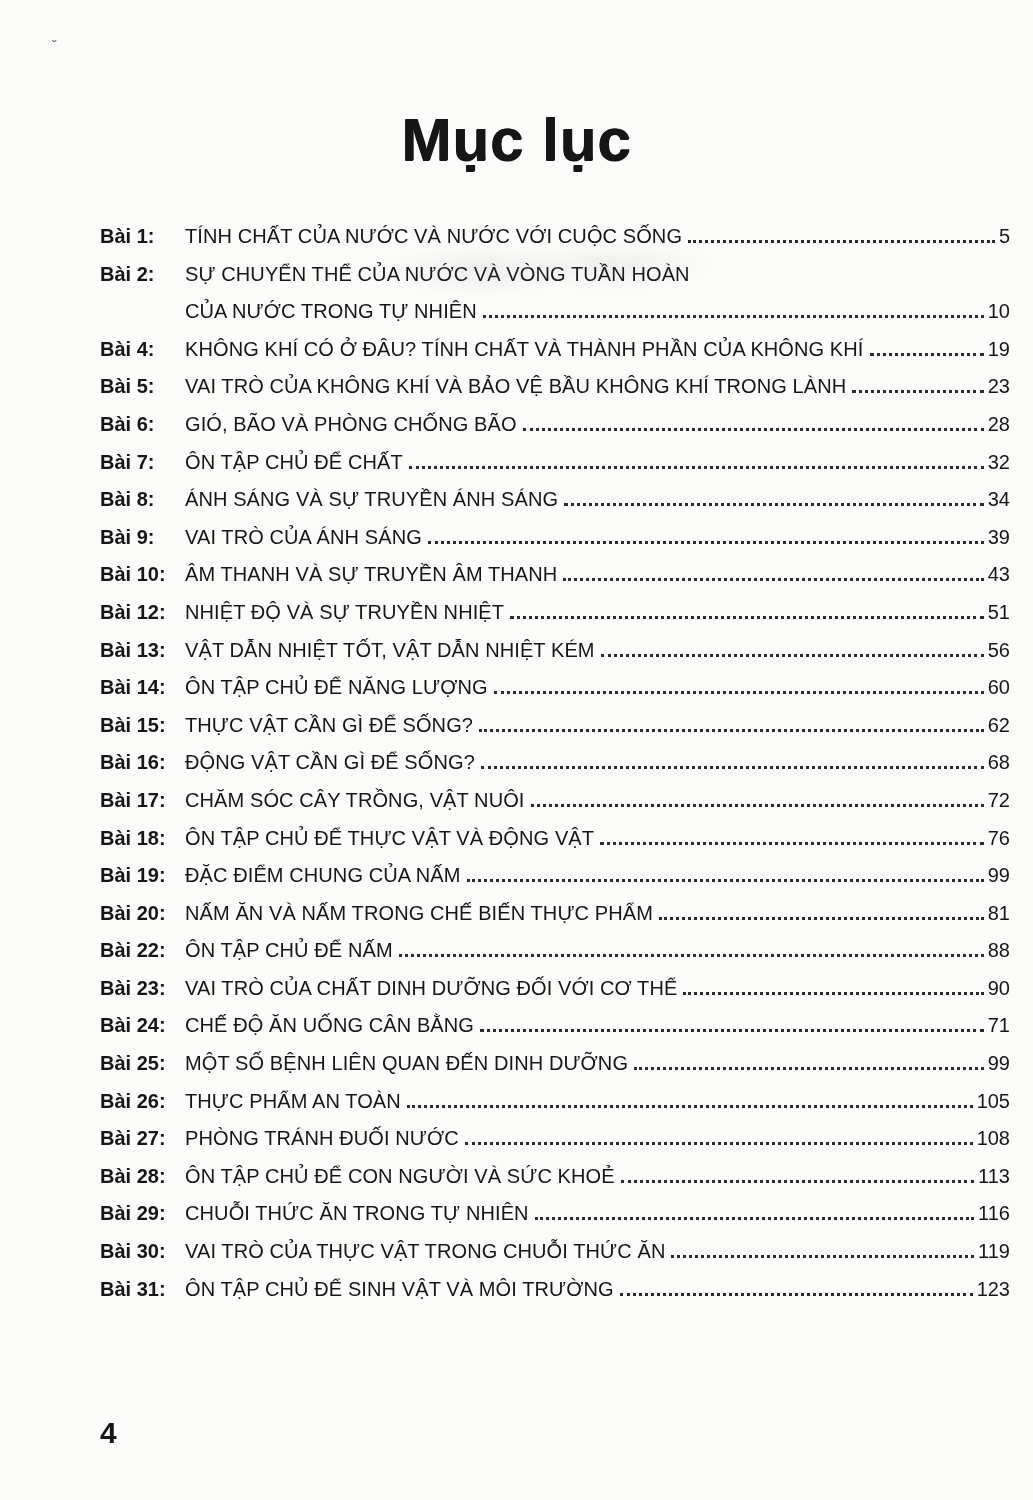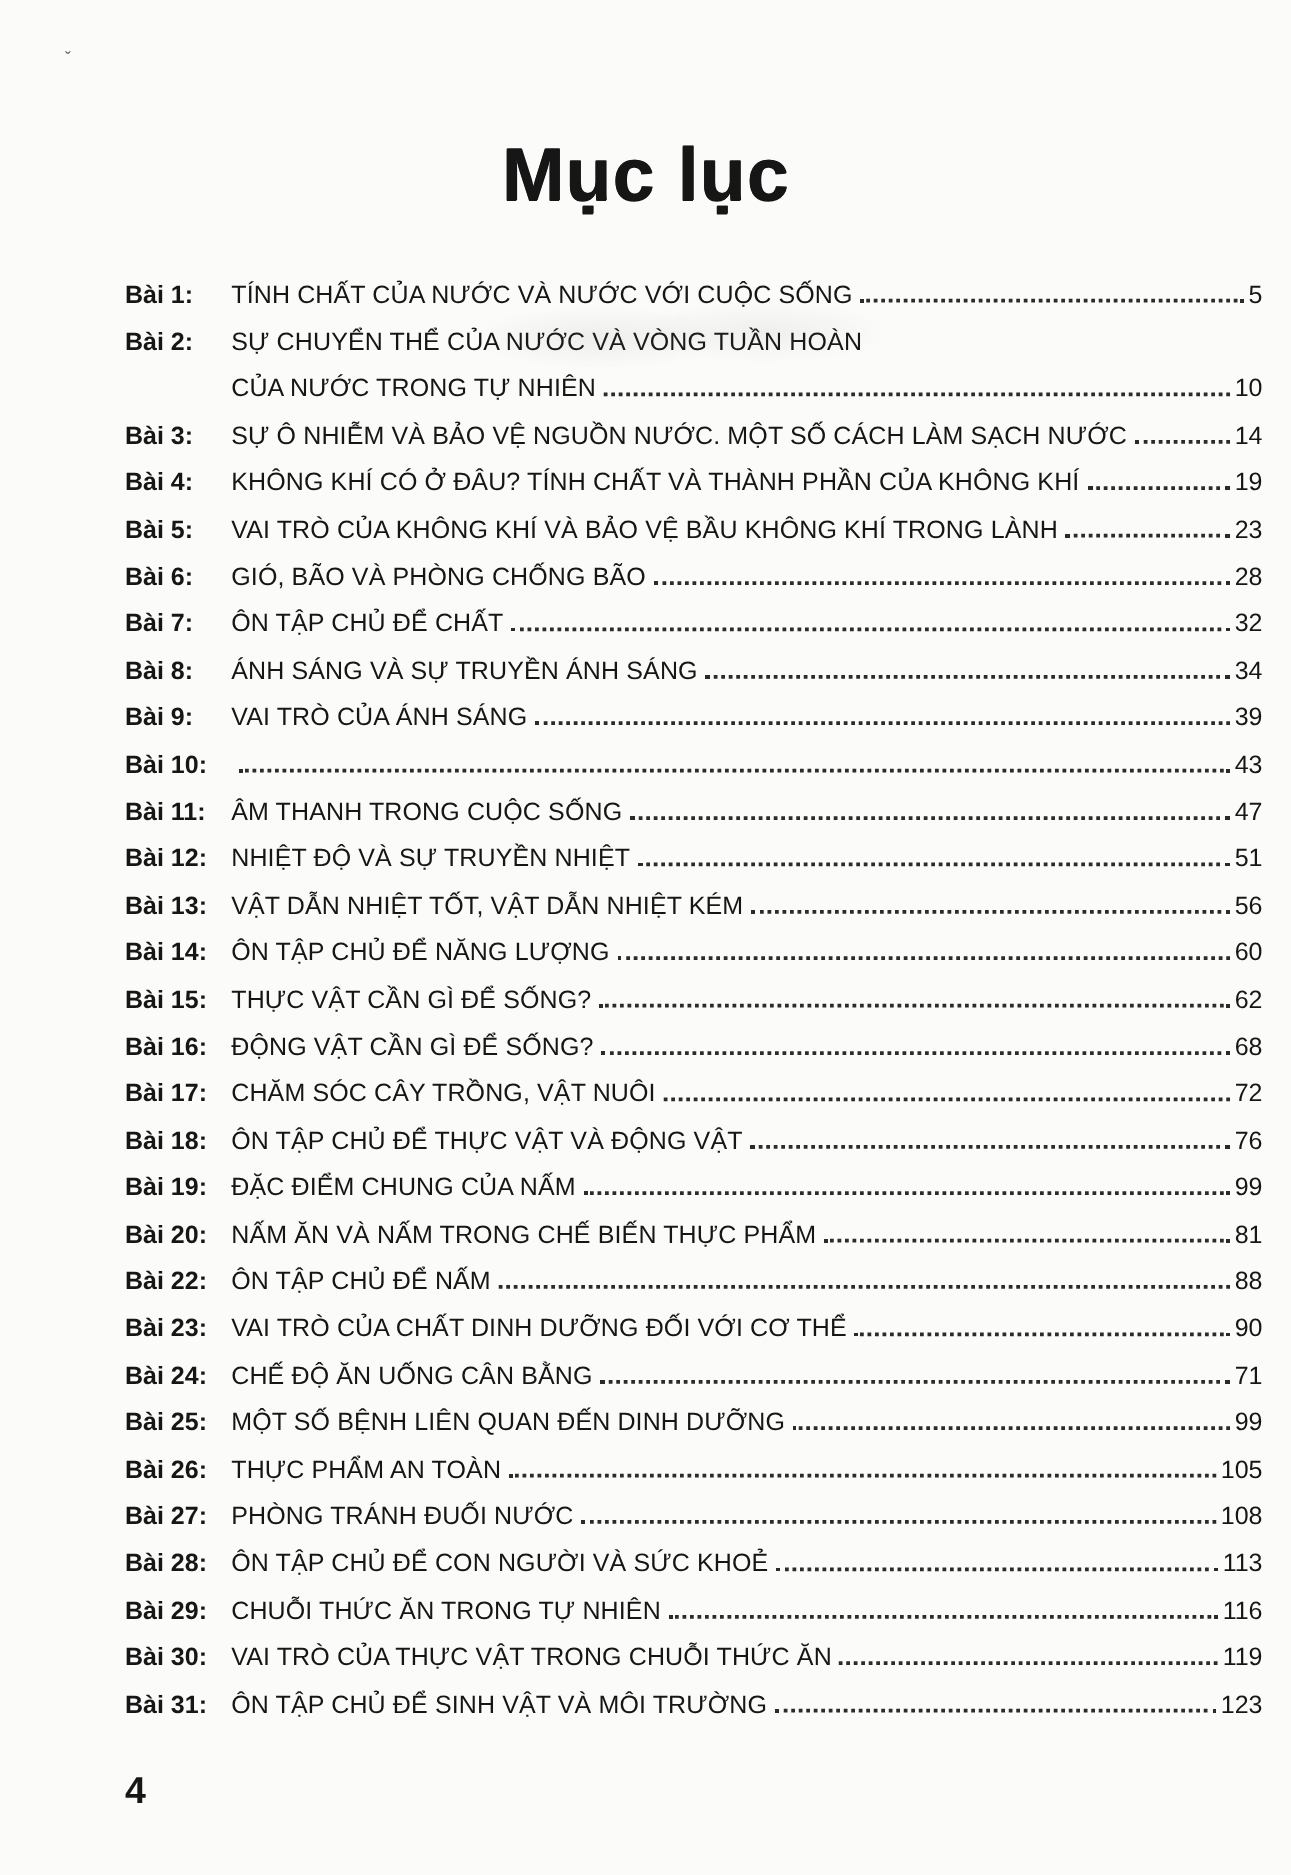--- a/index.html
+++ b/index.html
@@ -97,29 +97,20 @@
 
     </div>
     <div class="line line2">
       <span class="label"></span>
       <span class="t">CỦA NƯỚC TRONG TỰ NHIÊN</span>
       <span class="leader"></span>
       <span class="pg">10</span>
     </div>
   </div>
 
-  <div class="row">
-    <div class="line line1">
-      <span class="label">Bài 3:</span>
-      <span class="t">SỰ Ô NHIỄM VÀ BẢO VỆ NGUỒN NƯỚC. MỘT SỐ CÁCH LÀM SẠCH NƯỚC</span>
-      <span class="leader"></span>
-      <span class="pg">14</span>
-    </div>
-
-  </div>
 
   <div class="row">
     <div class="line line1">
       <span class="label">Bài 4:</span>
       <span class="t">KHÔNG KHÍ CÓ Ở ĐÂU? TÍNH CHẤT VÀ THÀNH PHẦN CỦA KHÔNG KHÍ</span>
       <span class="leader"></span>
       <span class="pg">19</span>
     </div>
 
   </div>
@@ -170,35 +161,27 @@
       <span class="t">VAI TRÒ CỦA ÁNH SÁNG</span>
       <span class="leader"></span>
       <span class="pg">39</span>
     </div>
 
   </div>
 
   <div class="row">
     <div class="line line1">
       <span class="label">Bài 10:</span>
+      <span class="t">ÂM THANH VÀ SỰ TRUYỀN ÂM THANH</span>
       <span class="leader"></span>
       <span class="pg">43</span>
     </div>
 
   </div>
 
-  <div class="row">
-    <div class="line line1">
-      <span class="label">Bài 11:</span>
-      <span class="t">ÂM THANH TRONG CUỘC SỐNG</span>
-      <span class="leader"></span>
-      <span class="pg">47</span>
-    </div>
-
-  </div>
 
   <div class="row">
     <div class="line line1">
       <span class="label">Bài 12:</span>
       <span class="t">NHIỆT ĐỘ VÀ SỰ TRUYỀN NHIỆT</span>
       <span class="leader"></span>
       <span class="pg">51</span>
     </div>
 
   </div>

